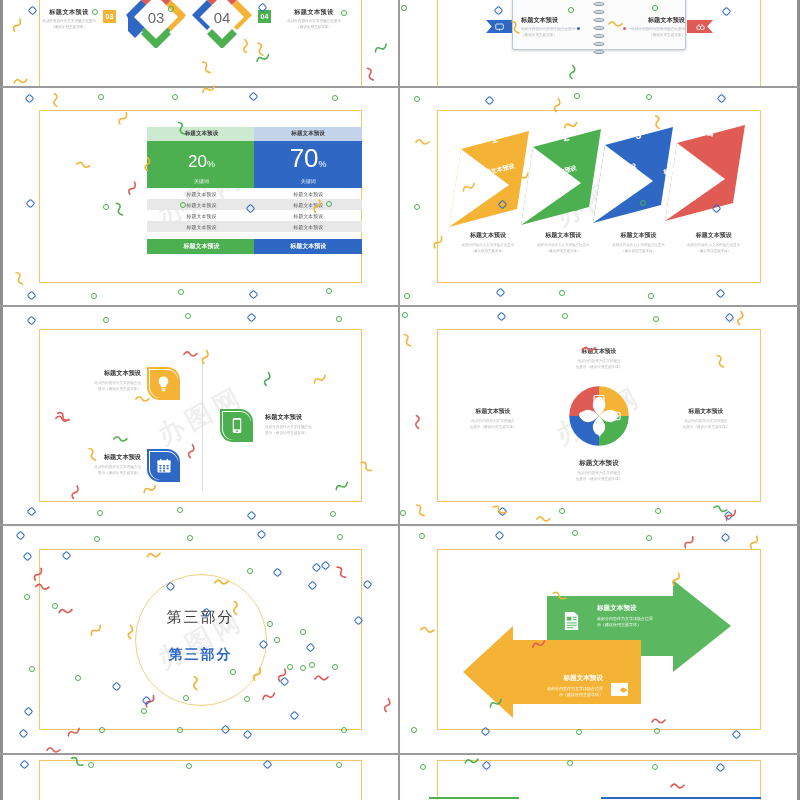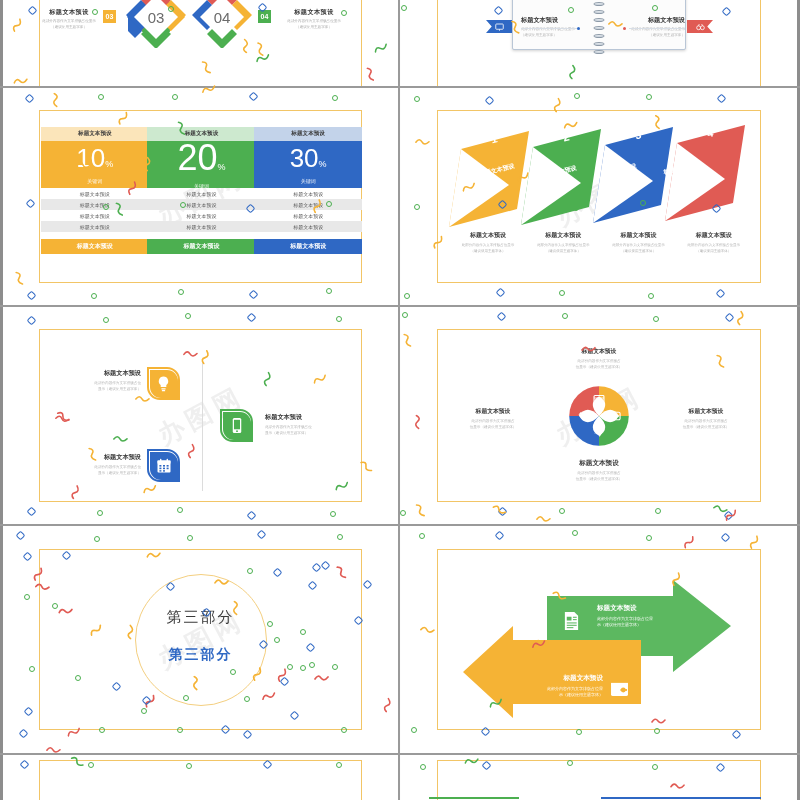--- a/index.html
+++ b/index.html
@@ -250,55 +250,41 @@
       <div class="nb-line" style="left:228px; top:28px; width:56px;"></div>
       <div class="nb-dot" style="left:222px; top:27px; background:#E05B54;"></div>
     </div>
   </div>
 
   <div class="slide" style="left:3px; top:88px; width:395px; height:217px;">
     <div class="slide-inner">
       <div class="wm">办图网</div>
       <div class="frame"></div>
 
-      <div class="pcard" style="left:9.5%;">
-        <div class="cap" style="background:#FBE5BA;">标题文本预设</div>
-        <div class="big" style="background:#F5B335;">
-          <div class="n">
-            <span style="font-size:26px">10</span><span>%</span>
-          </div>
-          <div class="kw">关键词</div>
-        </div>
-        <div class="row">标题文本预设</div>
-        <div class="row alt">标题文本预设</div>
-        <div class="row">标题文本预设</div>
-        <div class="row alt">标题文本预设</div>
-        <div class="foot" style="background:#F5B335;">标题文本预设</div>
-      </div>
 
       <div class="pcard" style="left:36.5%;">
         <div class="cap" style="background:#CDE9CF;">标题文本预设</div>
         <div class="big" style="background:#4CAF50;">
           <div class="n">
-            <span style="font-size:36px">20</span><span>%</span>
+            <span style="font-size:17px">20</span><span>%</span>
           </div>
           <div class="kw">关键词</div>
         </div>
         <div class="row">标题文本预设</div>
         <div class="row alt">标题文本预设</div>
         <div class="row">标题文本预设</div>
         <div class="row alt">标题文本预设</div>
         <div class="foot" style="background:#4CAF50;">标题文本预设</div>
       </div>
 
       <div class="pcard" style="left:63.5%;">
         <div class="cap" style="background:#C3D3EA;">标题文本预设</div>
         <div class="big" style="background:#2F68C4;">
           <div class="n">
-            <span style="font-size:26px">30</span><span>%</span>
+            <span style="font-size:26px">70</span><span>%</span>
           </div>
           <div class="kw">关键词</div>
         </div>
         <div class="row">标题文本预设</div>
         <div class="row alt">标题文本预设</div>
         <div class="row">标题文本预设</div>
         <div class="row alt">标题文本预设</div>
         <div class="foot" style="background:#2F68C4;">标题文本预设</div>
       </div>
     </div>

